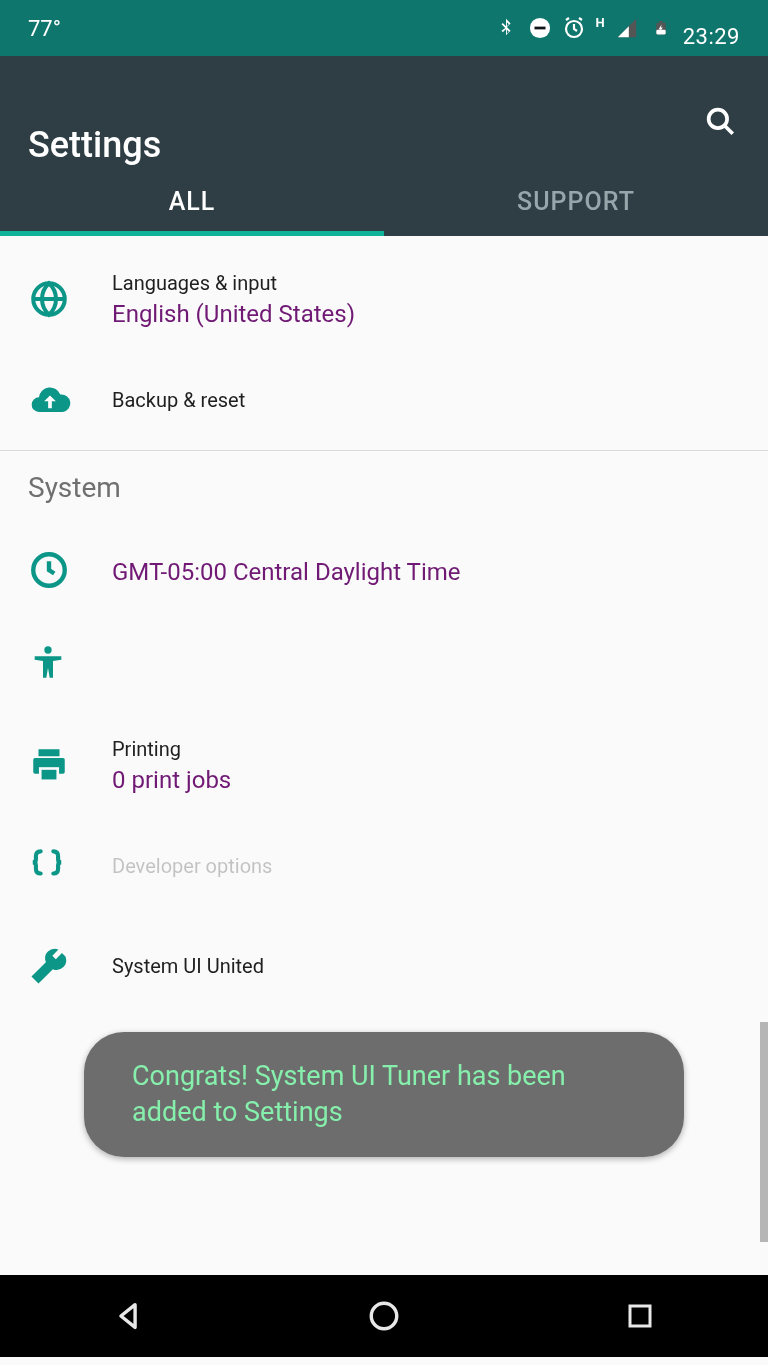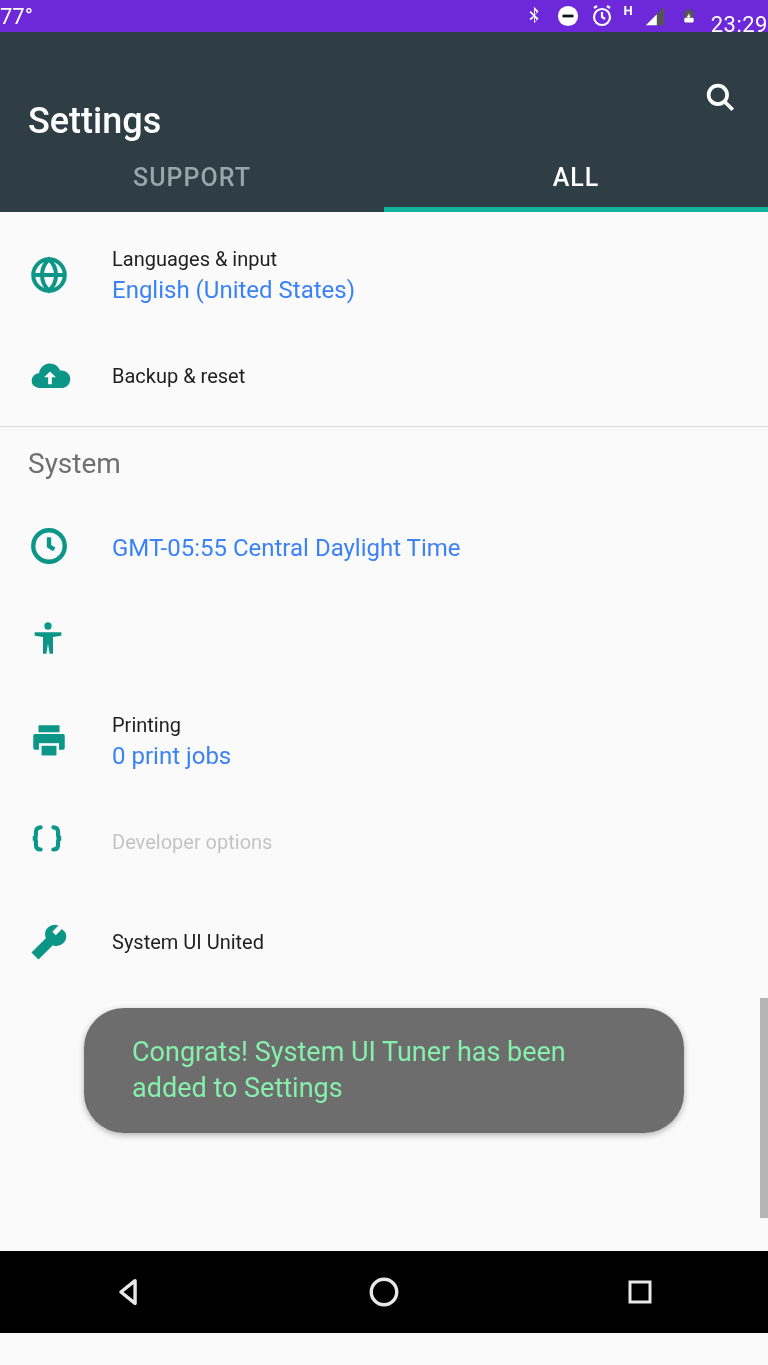--- a/index.html
+++ b/index.html
@@ -1,36 +1,36 @@
 <!DOCTYPE html>
 <html><head>
 <meta charset="utf-8">
 <style>
   * { margin: 0; padding: 0; box-sizing: border-box; }
   html, body { width: 768px; height: 1365px; font-family: Roboto, "Helvetica Neue", Arial, sans-serif; background: #fafafa; overflow: hidden; }
-  .status-bar { height: 32px; background: #6d28d9; color: #fff; display: flex; align-items: center; padding: 0 0; font-size: 22px; }
+  .status-bar { height: 56px; background: #0f766e; color: #fff; display: flex; align-items: center; padding: 0 28px; font-size: 22px; }
   .status-left { flex: 0 0 auto; font-weight: 400; }
   .status-right { margin-left: auto; display: flex; align-items: center; gap: 10px; }
   .status-right .ic { width: 24px; height: 24px; display: inline-flex; align-items: center; justify-content: center; }
   .status-time { font-size: 22px; letter-spacing: 0.5px; margin-top: 16px; }
   .app-bar { background: #2f3e44; color: #fff; padding-top: 20px; }
   .app-bar-row { display: flex; align-items: center; height: 90px; padding: 0 28px; }
   .title { font-size: 36px; font-weight: 500; margin-top: 48px; }
   .search-btn { margin-left: auto; width: 40px; height: 40px; display: flex; align-items: center; justify-content: center; cursor: pointer; }
   .tabs { display: flex; height: 70px; }
   .tab { flex: 1; display: flex; align-items: center; justify-content: center; font-size: 25px; font-weight: 500; letter-spacing: 1px; color: #97a6ab; cursor: pointer; position: relative; }
   .tab.active { color: #ffffff; }
   .tab.active::after { content: ""; position: absolute; left: 0; right: 0; bottom: 0; height: 5px; background: #0fb39a; }
   .content { background: #fafafa; height: calc(1365px - 44px - 200px - 82px); overflow: hidden; position: relative; }
   .item { display: flex; align-items: center; padding: 22px 28px; min-height: 100px; cursor: pointer; }
   .icon-slot { width: 84px; display: flex; align-items: center; justify-content: flex-start; }
   .icon-slot .ic { width: 42px; height: 42px; color: #0b9688; }
   .texts { flex: 1; display: flex; flex-direction: column; justify-content: center; }
   .primary { font-size: 20px; color: #1f1f1f; font-weight: 400; line-height: 1.3; }
-  .secondary { font-size: 24px; color: #3b82f6; margin-top: 4px; }
+  .secondary { font-size: 24px; color: #701a75; margin-top: 4px; }
   .divider { height: 1px; background: #d9d9d9; }
   .section-header { padding: 20px 28px 10px; font-size: 28px; color: #707070; }
   .toast { position: absolute; left: 84px; right: 84px; top: 796px; background: #6d6d6d; color: #86efac; border-radius: 40px; padding: 26px 48px; font-size: 27px; line-height: 1.35; box-shadow: 0 2px 6px rgba(0,0,0,0.3); }
   .scroll-indicator { position: absolute; right: 0; top: 786px; width: 8px; height: 220px; background: #b5b5b5; }
   .nav-bar { height: 82px; background: #000; display: flex; align-items: center; justify-content: space-around; }
   .nav-btn { width: 80px; height: 50px; display: flex; align-items: center; justify-content: center; cursor: pointer; }
   svg { display: block; }
 </style>
 </head>
 <body>
@@ -81,22 +81,22 @@
     <div class="search-btn">
       <span>
         <svg viewBox="0 0 24 24" width="34" height="34" fill="none" stroke="#fff" stroke-width="2.6">
             <circle cx="10.5" cy="10.5" r="6.5"></circle>
             <line x1="15.5" y1="15.5" x2="21" y2="21"></line>
           </svg>
       </span>
     </div>
   </div>
   <div class="tabs">
+    <div class="tab active">ALL</div>
     <div class="tab">SUPPORT</div>
-    <div class="tab active">ALL</div>
   </div>
 </div>
 
 <div class="content">
 
   <div class="item" style="padding-top:34px">
     <div class="icon-slot">
         <span class="ic">
       <svg viewBox="0 0 24 24" width="42" height="42" fill="none" stroke="#0b9688" stroke-width="2.3">
             <circle cx="12" cy="12" r="9"></circle>
@@ -131,21 +131,21 @@
   <div class="item" style="padding-top:34px">
     <div class="icon-slot">
         <span class="ic">
       <svg viewBox="0 0 24 24" width="42" height="42" fill="none" stroke="#0b9688" stroke-width="2.5">
             <circle cx="12" cy="12" r="9"></circle>
             <path d="M12 7v5l3 2"></path>
           </svg>
     </span>
       </div>
     <div class="texts">
-      <div class="secondary">GMT-05:55 Central Daylight Time</div>
+      <div class="secondary">GMT-05:00 Central Daylight Time</div>
     </div>
   </div>
 
   <div class="item">
     <div class="icon-slot">
         <span class="ic">
       <svg viewBox="0 0 24 24" width="40" height="40" fill="#0b9688">
             <circle cx="12" cy="4.2" r="2.2"></circle>
             <path d="M4 8h16v2l-5 .8v10h-2l-1-6-1 6H9V10.8L4 10V8z"></path>
           </svg>

